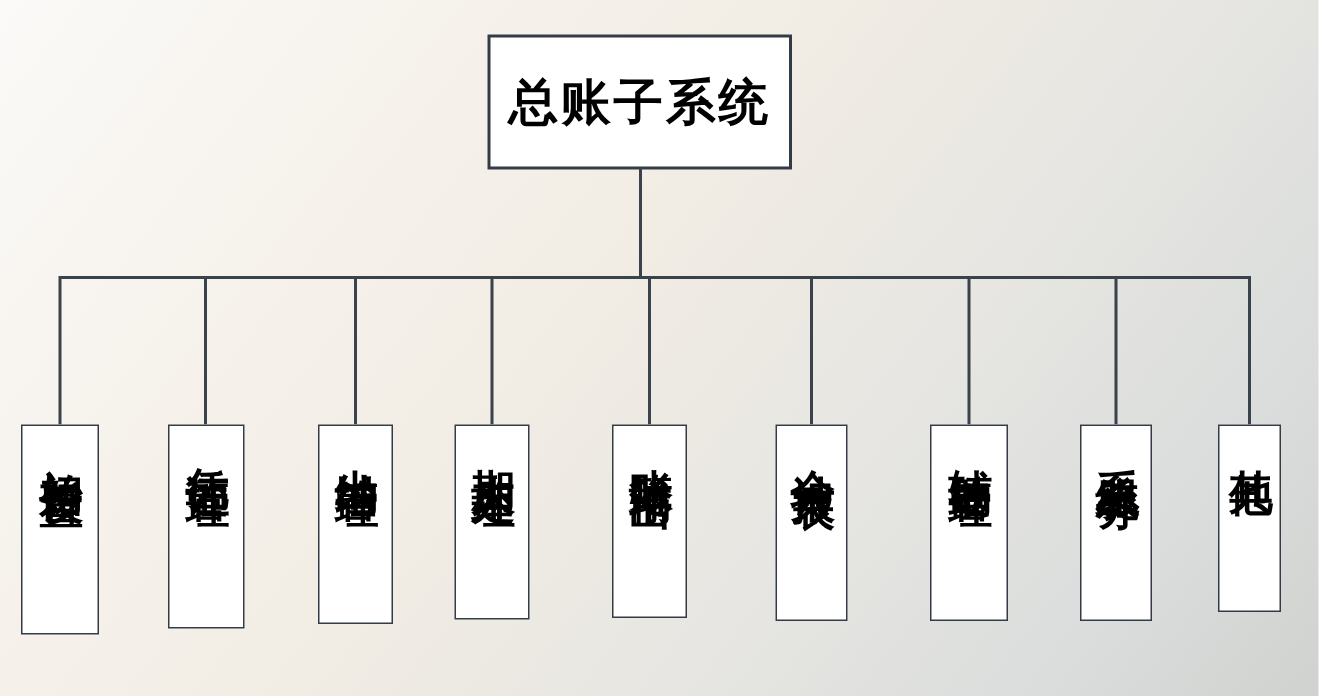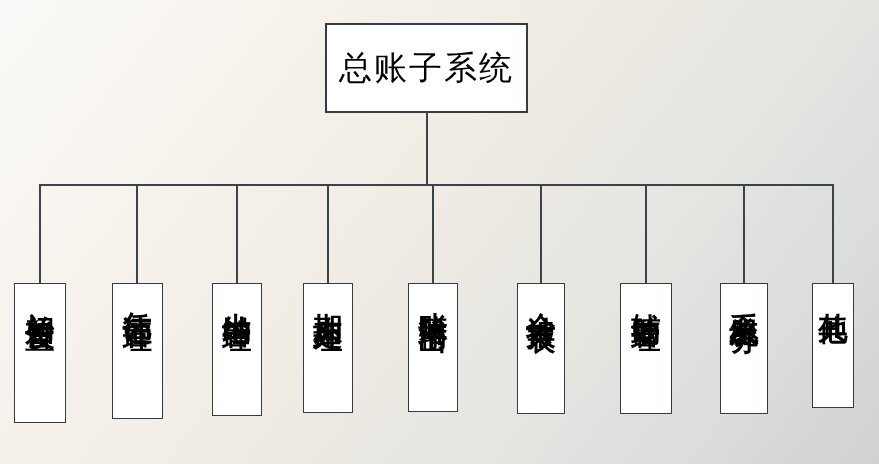--- a/index.html
+++ b/index.html
@@ -29,21 +29,21 @@
     display: flex;
     justify-content: center;
   }
   .root {
     left: 325px;
     top: 23px;
     width: 203px;
     height: 90px;
     align-items: center;
     font-size: 33px;
-    font-weight: normal;
+    font-weight: bold;
     letter-spacing: 2px;
     white-space: nowrap;
   }
   .child {
     top: 283px;
     border-width: 1.5px;
     align-items: flex-start;
     padding-top: 5px;
   }
   .vtext {

